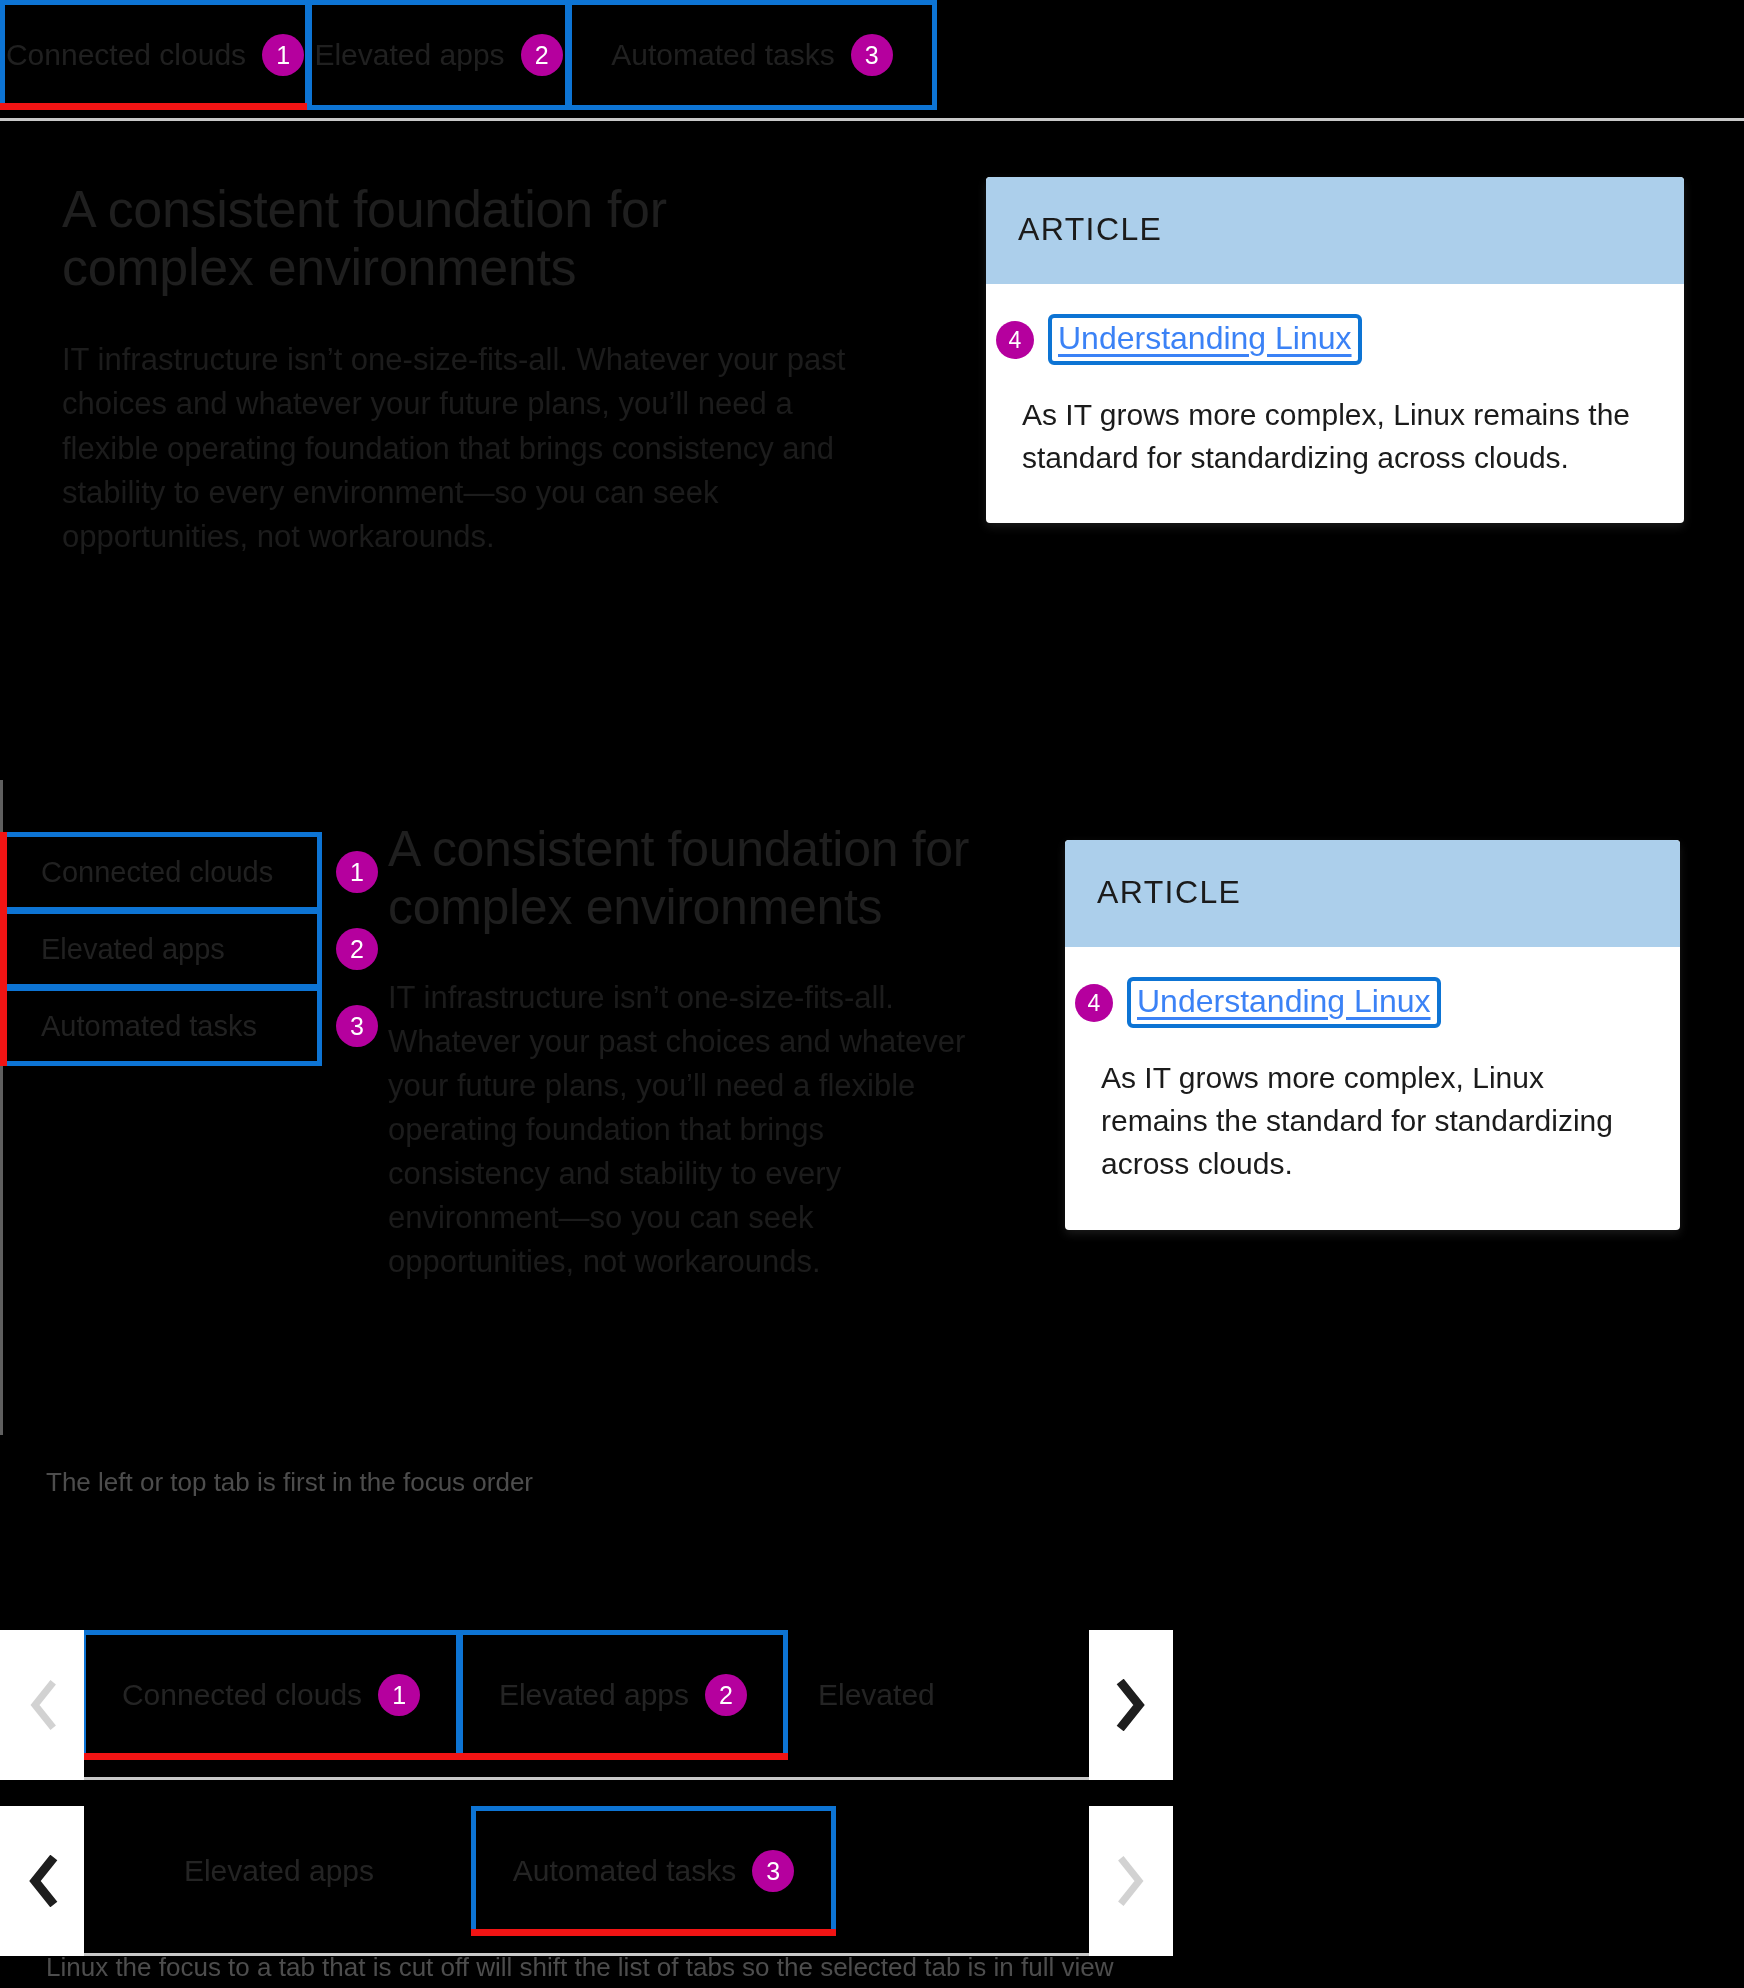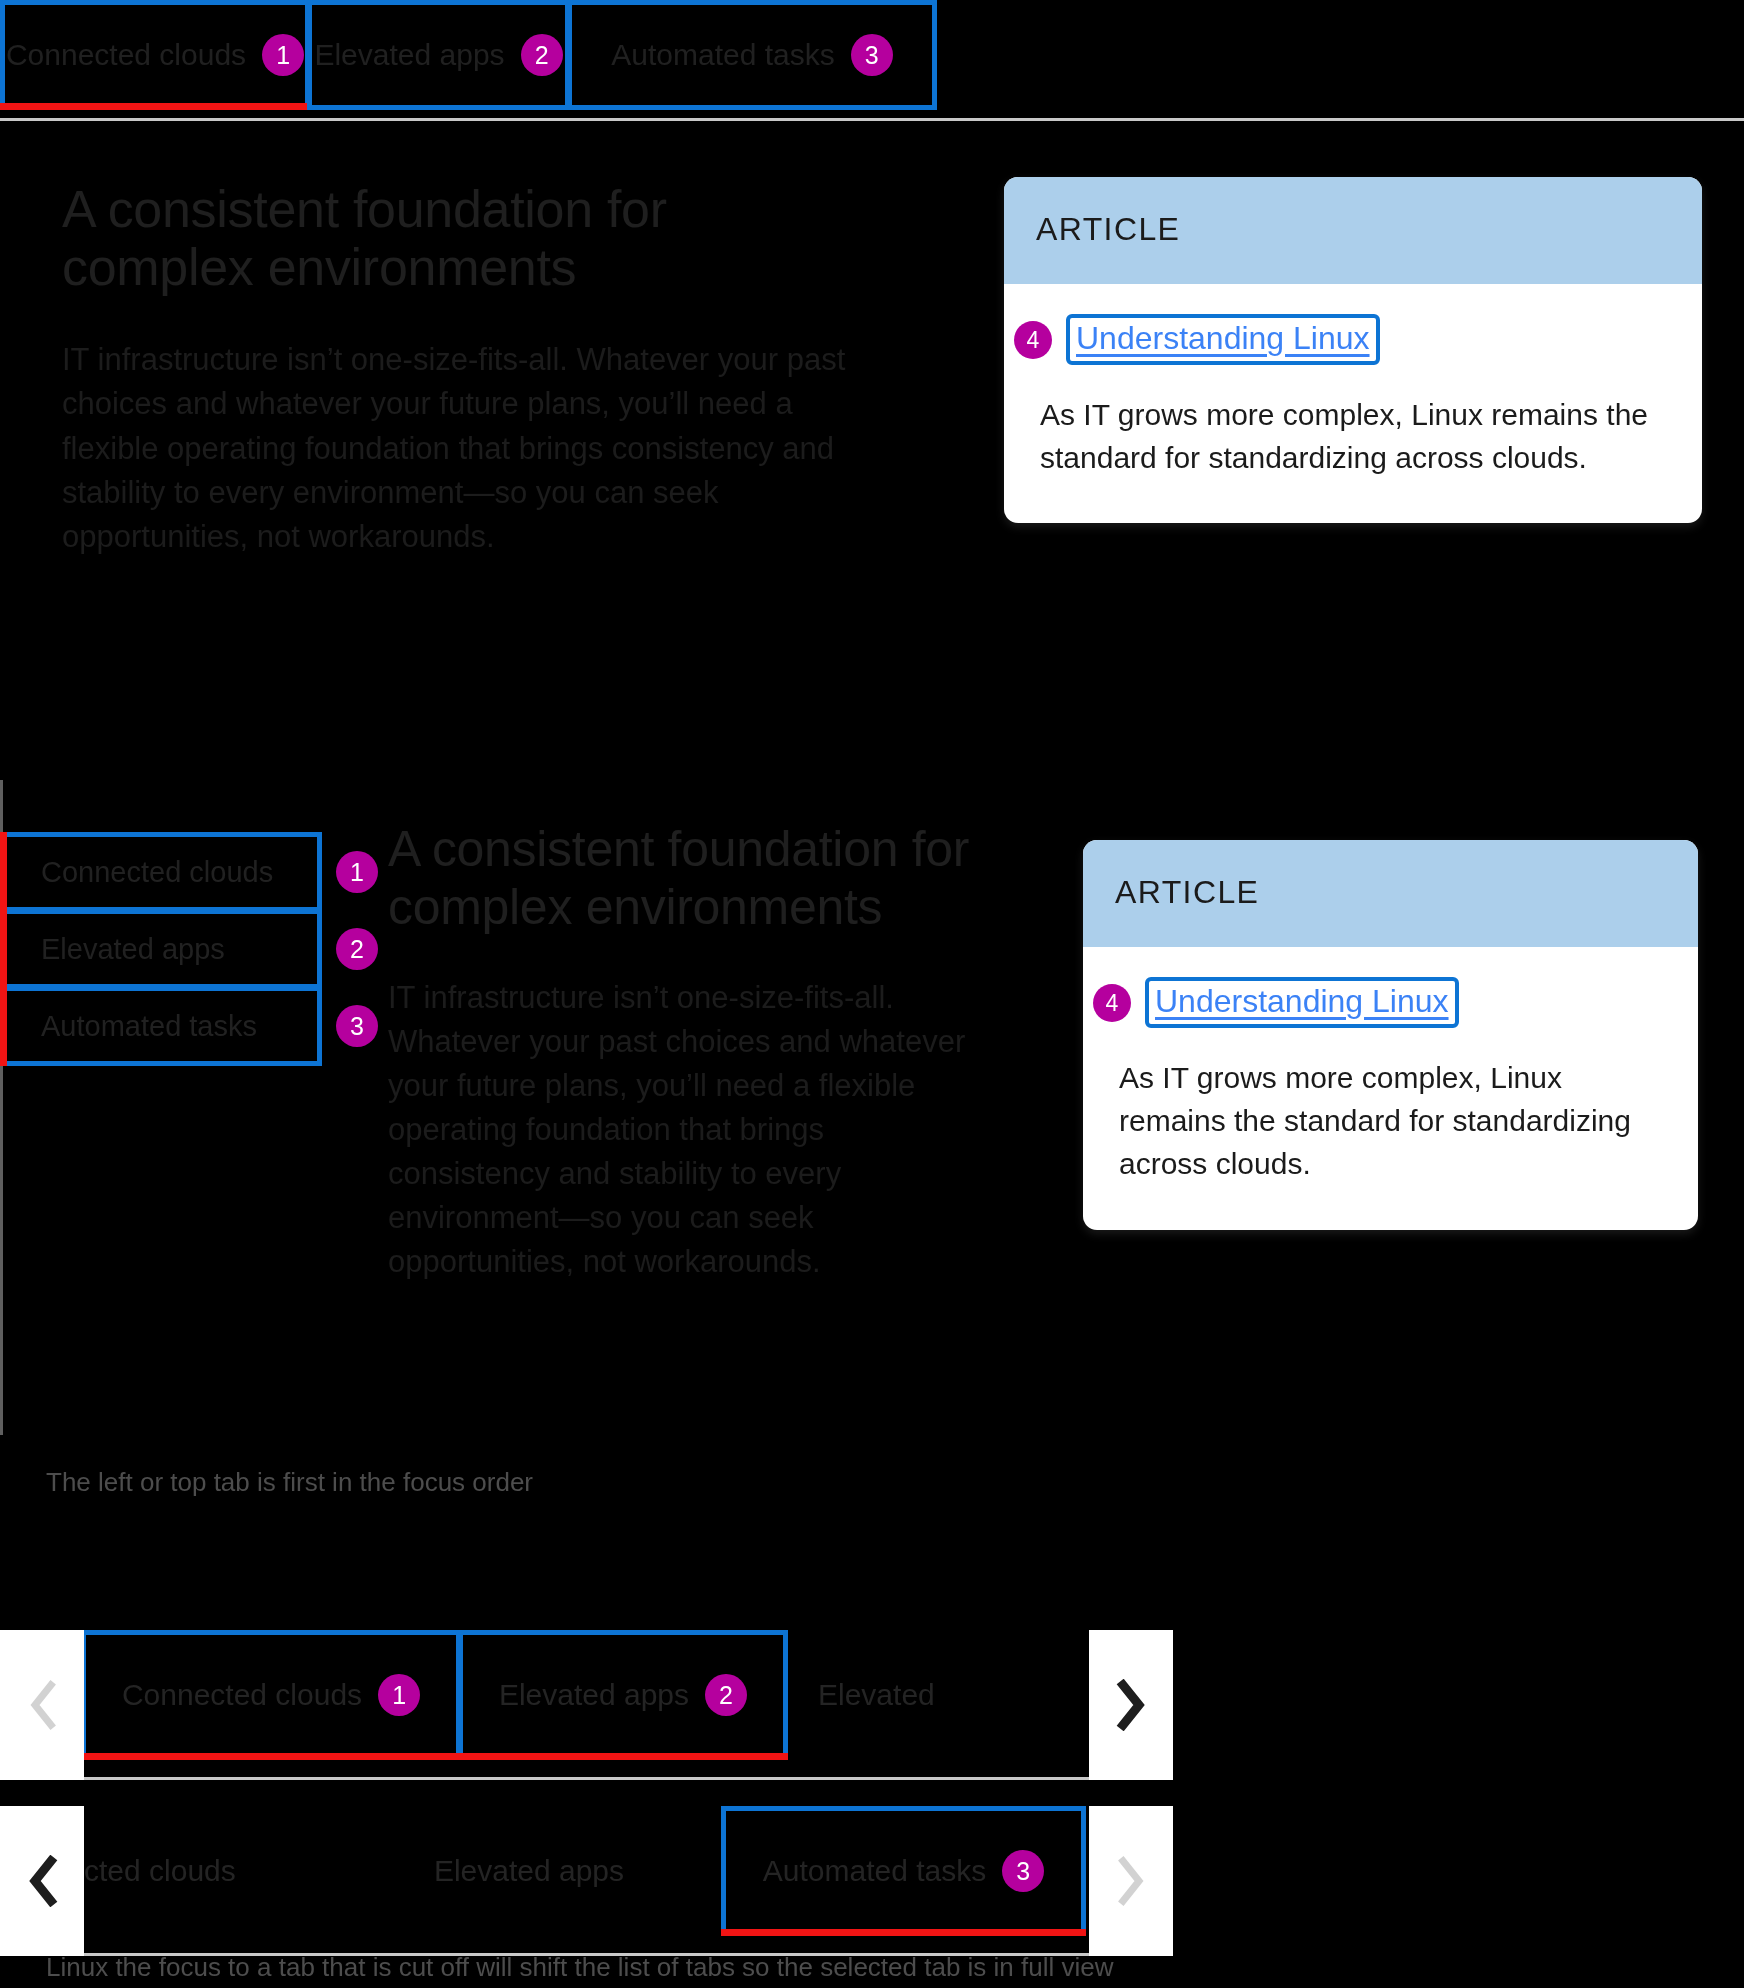--- a/index.html
+++ b/index.html
@@ -111,24 +111,23 @@
     color: #1c1c1c;
     font-size: 31px;
     line-height: 1.42;
     margin: 0;
   }
 
   
   .article-card {
     position: absolute;
     background: #ffffff;
-    border-radius: 14px;
+    border-radius: 4px;
     overflow: hidden;
     box-shadow: 0 4px 10px rgba(255,255,255,0.10);
-    margin-left: 18px;
   }
   .article-head {
     background: #accfeb;
     color: #1b1b1b;
     font-size: 32px;
     letter-spacing: 1.4px;
     padding: 34px 32px 36px 32px;
   }
   .article-body {
     padding: 30px 32px 44px 32px;
@@ -455,23 +454,20 @@
 
   <div class="arrow-btn">
     <svg width="34" height="52" viewBox="0 0 34 52" aria-hidden="true">
       <path d="M26 6 L10 26 L26 46" fill="none" stroke="#1e1e1e" stroke-width="9" stroke-linecap="square" stroke-linejoin="miter"></path>
     </svg>
   </div>
 
   <div class="strip-window" style="width:1005px">
     <div class="strip-underline"></div>
 
-    <div class="stab" style="width:250px;height:130px;justify-content:flex-start">
-      <span>cted clouds</span>
-    </div>
 
     <div class="stab" style="width:390px;height:130px">
       <span>Elevated apps</span>
     </div>
 
     <div class="stab focused" style="width:365px;height:130px">
       <span>Automated tasks</span>
       <span class="badge">3</span>
       <span class="ul"></span>
     </div>

